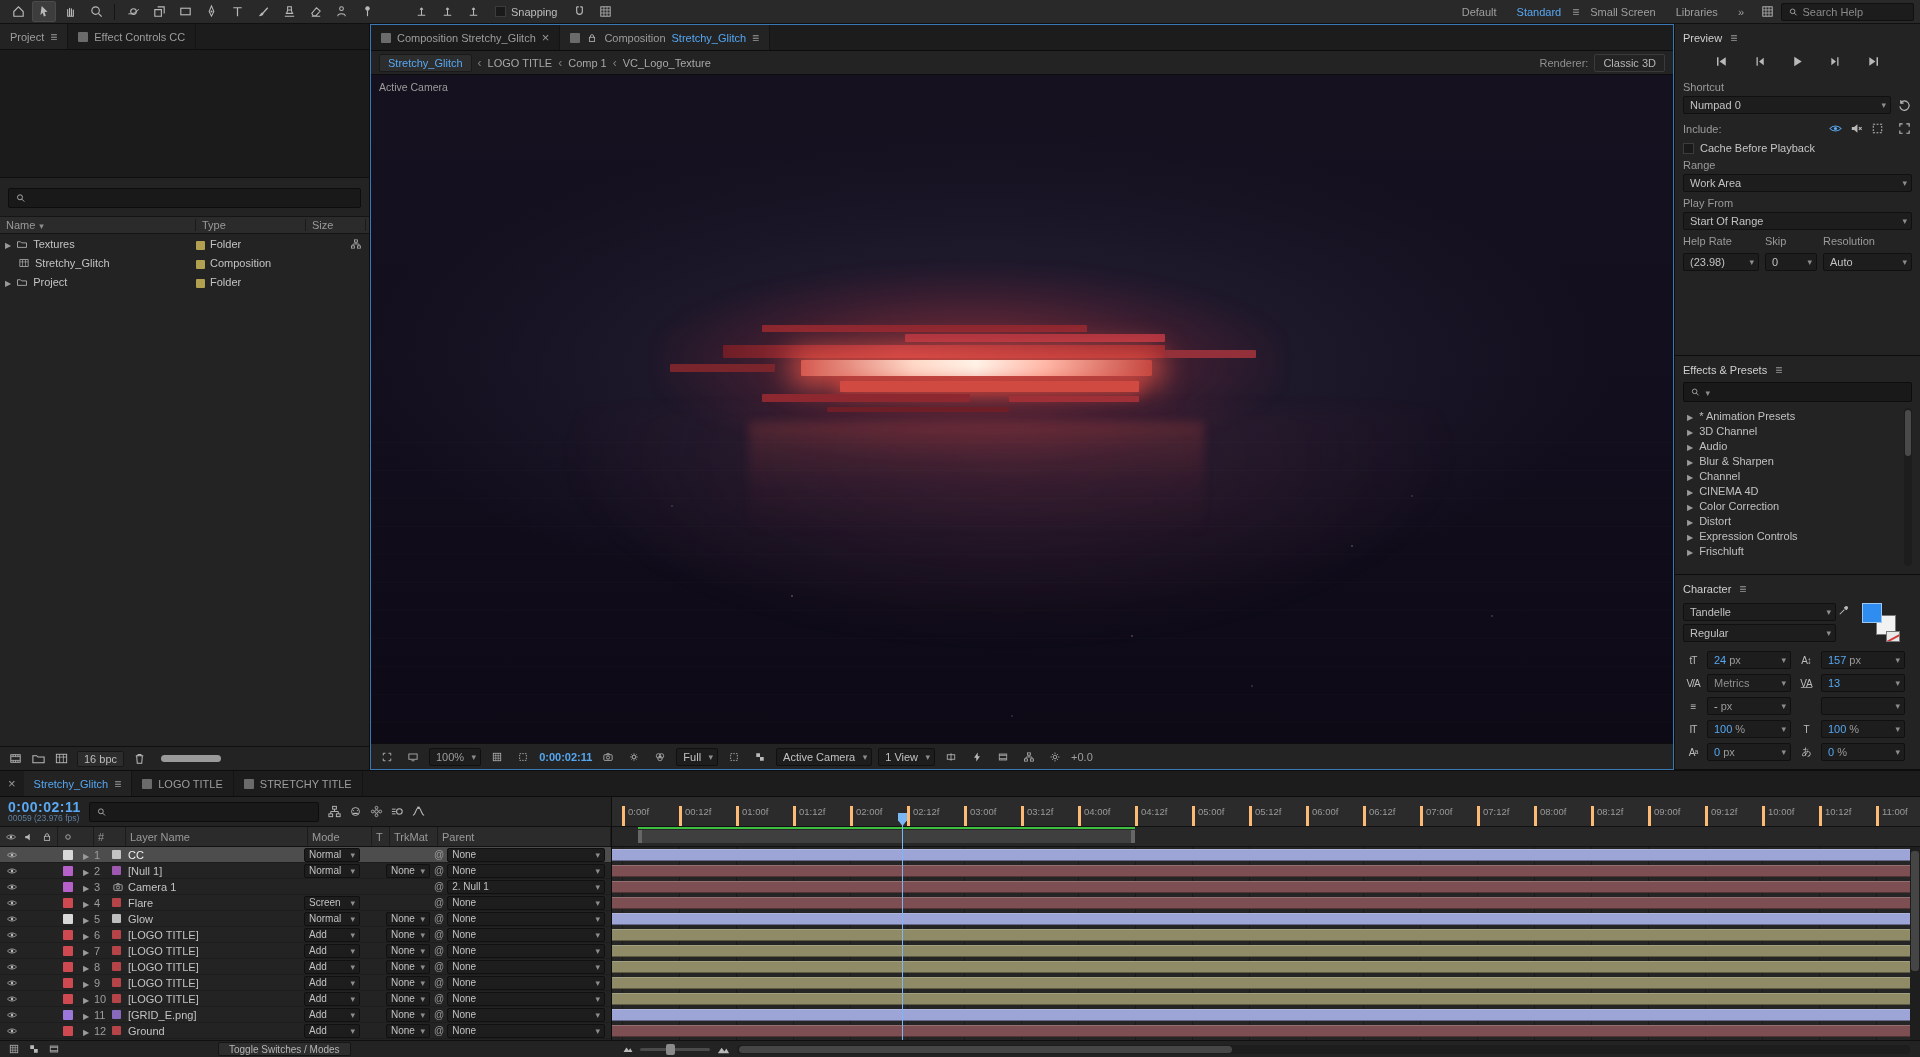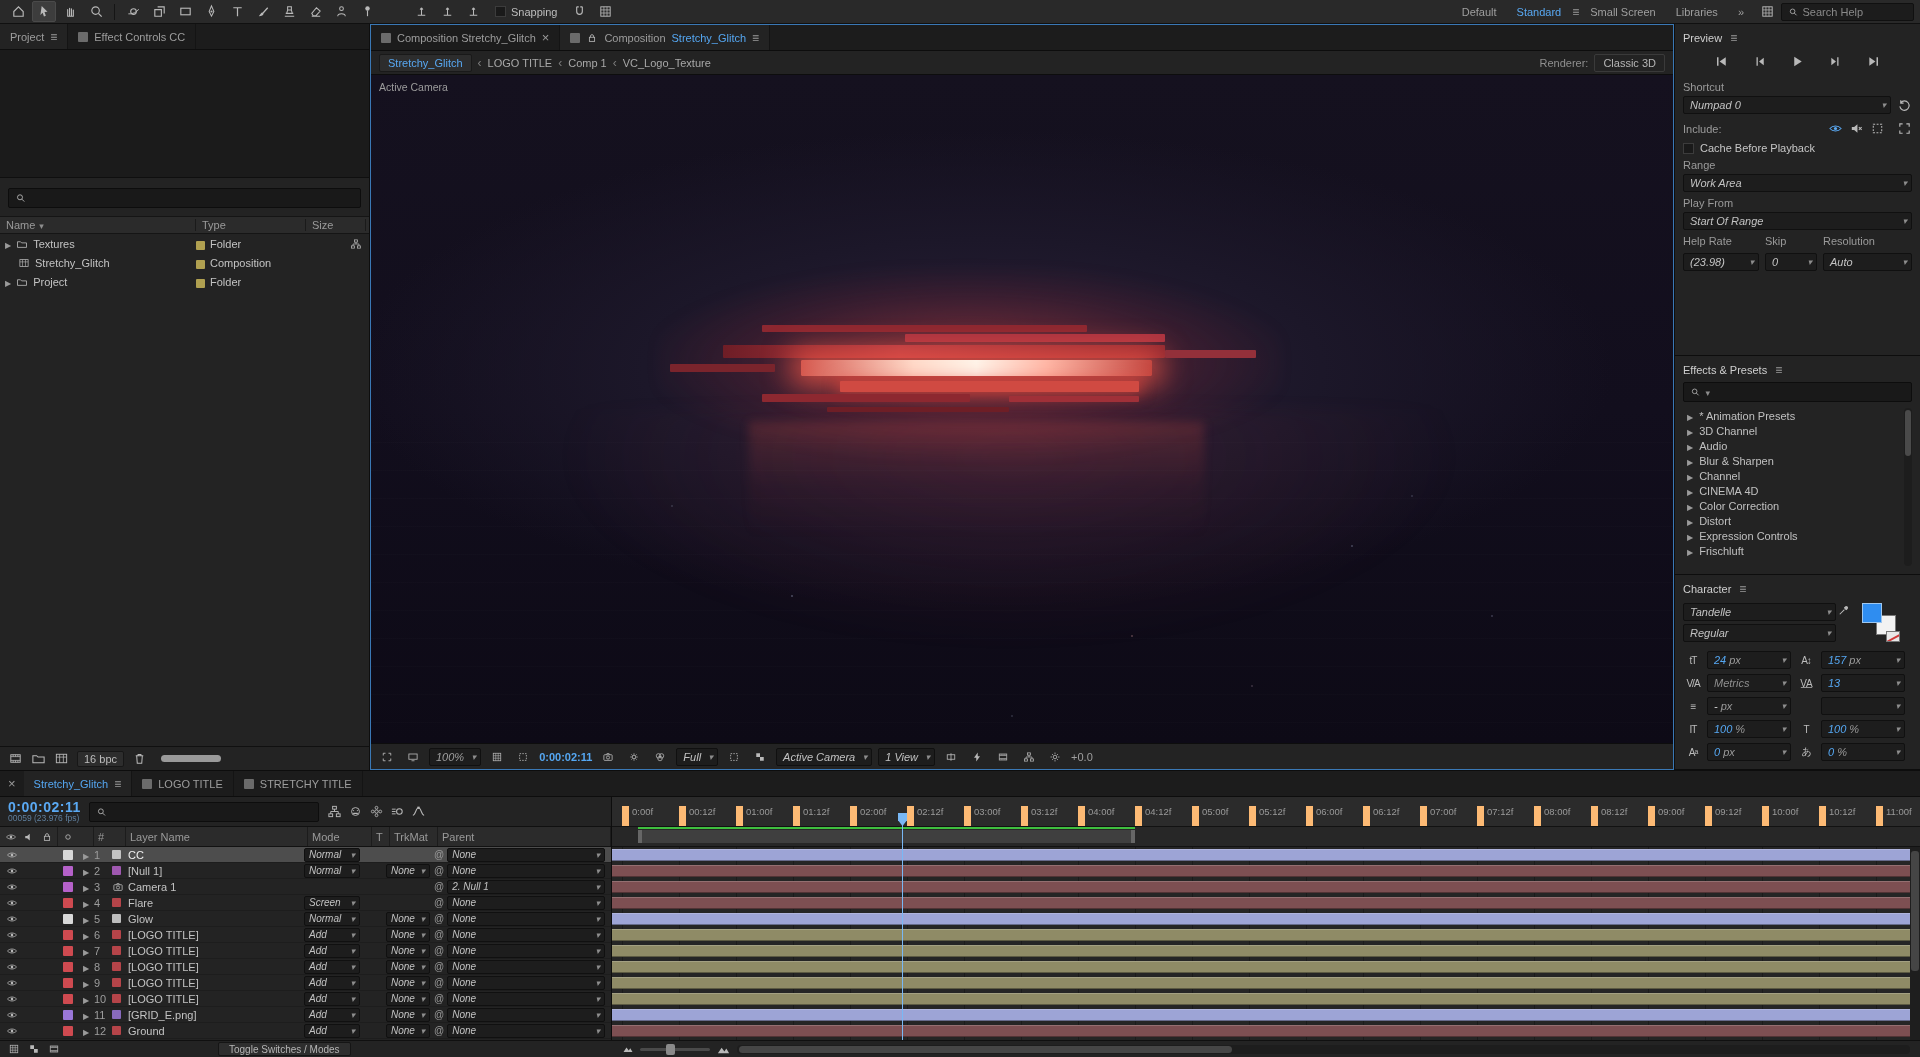--- a/index.html
+++ b/index.html
@@ -3,21 +3,21 @@
 <meta charset="utf-8">
 <style>
   * { margin:0; padding:0; box-sizing:border-box; user-select:none; }
   html,body { width:1920px; height:1057px; overflow:hidden; background:#1a1a1a;
     font-family:"Liberation Sans", sans-serif; font-size:11px; color:#c6c6c6; }
   .app { width:1920px; height:1057px; display:flex; flex-direction:column; }
 
   
   .dd { display:inline-flex; align-items:center; background:#1d1d1d; border:1px solid #101010;
         border-radius:2px; color:#c2c2c2; padding:1px 16px 1px 6px; position:relative;
-        height:18px; white-space:nowrap;font-style:italic; }
+        height:18px; white-space:nowrap; }
   .dd::after { content:"▾"; position:absolute; right:4px; top:50%; transform:translateY(-52%);
         font-size:9px; color:#8d8d8d; }
   .ic { width:15px; height:15px; display:block; color:#b9b9b9; }
   .ic.small { width:12px; height:12px; }
   .tw::before { content:"▶"; font-size:8px; color:#9a9a9a; }
   .menu-glyph::before { content:"≡"; color:#9a9a9a; font-size:12px; }
   .close-glyph::before { content:"×"; color:#9a9a9a; font-size:13px; }
   .caret-glyph::before { content:"▾"; color:#8d8d8d; font-size:9px; }
   .chevl::before { content:"‹"; color:#7d7d7d; font-size:12px; padding:0 6px; }
   .blue { color:#55a7f2; }
@@ -199,21 +199,21 @@
   .c-mode .dd, .c-tm .dd { height:14px; font-size:10px; padding:0 14px 0 4px; width:56px; }
   .c-t { width:18px; }
   .c-tm { width:48px; }
   .c-tm .dd { width:44px; }
   .c-par { flex:1; display:flex; align-items:center; gap:3px; padding-right:6px; }
   .atg { color:#9a9a9a; font-size:10px; }
   .c-par .dd { height:14px; font-size:10px; flex:1; padding:0 14px 0 4px; }
 
   .ruler { height:30px; background:#2b2b2b; border-bottom:1px solid #121212; display:flex; align-items:flex-end;
     padding-left:10px; overflow:hidden; }
-  .tick { width:57px; flex:0 0 auto; border-left:7px solid #fdba74; color:#9a9a9a; font-size:9.5px;
+  .tick { width:57px; flex:0 0 auto; border-left:3px solid #fdba74; color:#9a9a9a; font-size:9.5px;
     padding:0 0 9px 3px; }
   .wa-strip { height:20px; background:#272727; border-bottom:1px solid #121212; position:relative; }
   .wa-bar { position:absolute; left:26px; width:497px; top:3px; bottom:3px; background:#3f3f3f;
     border-left:4px solid #666; border-right:4px solid #666; }
   .cache-line { position:absolute; left:26px; width:497px; top:0; height:2px; background:#3fbf3f; }
   .tracks { flex:1; position:relative; background:#252525;
     background-image:repeating-linear-gradient(to right, rgba(0,0,0,0.28) 0 1px, transparent 1px 57px);
     background-position:10px 0; }
   .trk-row { height:16px; padding:2px 0; }
   .trk-bar { height:12px; width:100%; border-top:1px solid rgba(255,255,255,0.18);

